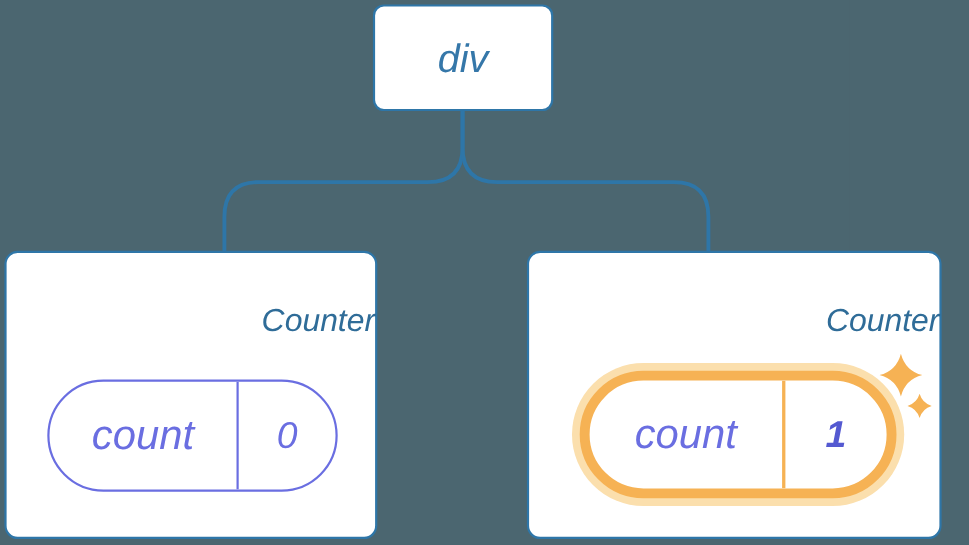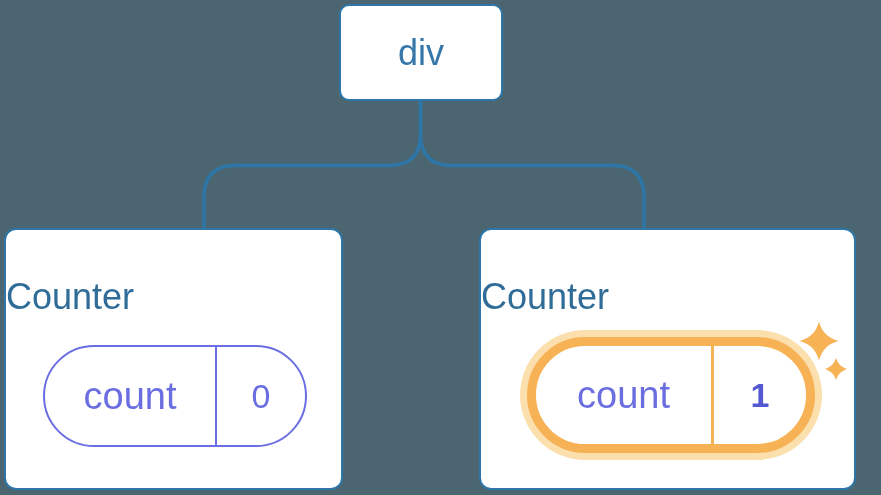--- a/index.html
+++ b/index.html
@@ -18,20 +18,21 @@
   html,body { width:881px; height:495px; overflow:hidden; }
   body {
     font-family: "Liberation Sans", sans-serif;
     background: var(--background);
   }
   .stage {
     position: relative;
     width: 772px;
     height: 495px;
     background: var(--background);
+    font-style: italic;
   }
   .connectors {
     position: absolute;
     left: 0; top: 0;
     width: 881px; height: 495px;
   }
   .connectors path {
     stroke: var(--connector);
     stroke-width: 3.5;
     fill: none;
@@ -57,22 +58,22 @@
     background: var(--card-bg);
     border: 2px solid var(--node-border);
     border-radius: 12px;
   }
   .card-left  { left: 4px;   width: 339px; }
   .card-right { left: 479px; width: 377px; }
   .card-title {
     position: absolute;
     top: 46px; left: 0;
     width: 100%;
-    text-align: left;
-    font-size: 36px;
+    text-align: right;
+    font-size: 29px;
     font-weight: 500;
     color: var(--card-title);
   }
   .pill {
     position: absolute;
     display: flex;
     align-items: stretch;
     background: var(--card-bg);
     border-radius: 999px;
     overflow: hidden;

